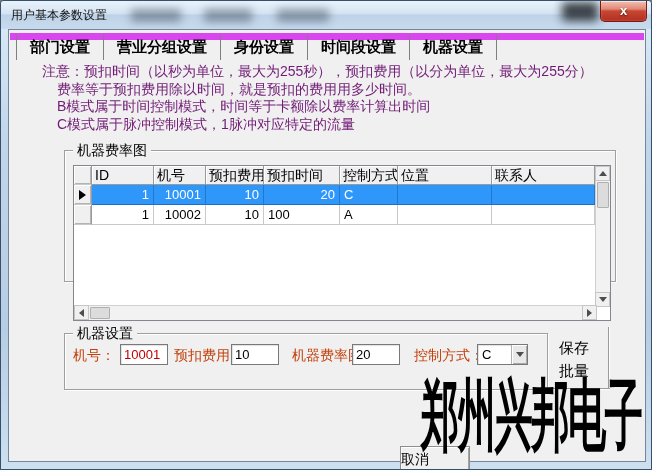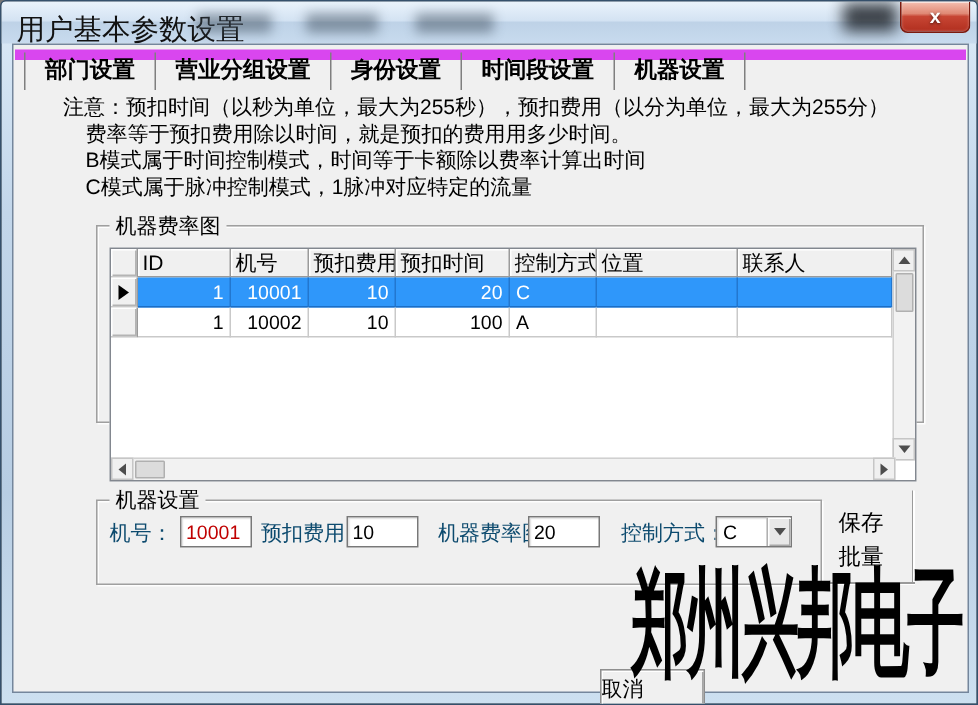--- a/index.html
+++ b/index.html
@@ -3,21 +3,21 @@
 <meta charset="utf-8">
 <style>
   html,body{margin:0;padding:0;background:#777;font-family:"Liberation Sans","DejaVu Sans",sans-serif;}
   *{box-sizing:border-box;}
   .window{position:relative;width:652px;height:470px;margin:0 auto;
     background:linear-gradient(180deg,#dcebf8 0%,#c2d6ea 30%,#b7cde3 70%,#cde0f0 100%);
     border:1px solid #35506b;border-radius:4px 4px 0 0;overflow:hidden;}
   
   .titlebar{position:absolute;left:0;top:0;width:652px;height:28px;
     background:linear-gradient(180deg,#eaf3fb 0%,#d4e3f3 45%,#bed2e7 50%,#c8dbee 100%);}
-  .title-text{position:absolute;left:10px;top:6px;font-size:19px;color:#111;}
+  .title-text{position:absolute;left:10px;top:6px;font-size:12px;color:#111;}
   .blur-blob{position:absolute;filter:blur(4px);border-radius:2px;}
   .blob-a{left:130px;top:8px;width:50px;height:13px;background:#41505f;opacity:.5;}
   .blob-b{left:203px;top:8px;width:48px;height:13px;background:#41505f;opacity:.5;}
   .blob-c{left:276px;top:8px;width:52px;height:13px;background:#41505f;opacity:.5;}
   .blob-d{left:561px;top:1px;width:36px;height:19px;background:#15191e;opacity:.8;filter:blur(5px);}
   .close-btn{position:absolute;left:599px;top:0;width:47px;height:21px;border:1px solid #7c1a0e;
     border-top:none;border-radius:0 0 5px 5px;
     background:linear-gradient(180deg,#f4c0b2 0%,#e08975 40%,#c74634 50%,#b12f1f 100%);
     box-shadow:inset 0 1px 0 rgba(255,255,255,.55), inset 0 0 2px rgba(255,255,255,.35);
     color:#fff;font-weight:bold;font-size:13px;text-align:center;line-height:19px;
@@ -66,21 +66,21 @@
   .hscroll{position:absolute;left:0;bottom:0;width:523px;height:15px;background:#f2f2f2;
     border-top:1px solid #d0d0d0;}
   .sb-btn{position:absolute;width:15px;height:15px;background:#f0f0f0;border:1px solid #c6c6c6;
     display:flex;align-items:center;justify-content:center;}
   .sb-thumb{position:absolute;background:#dcdcdc;border:1px solid #b0b0b0;border-radius:1px;}
   .tri-up{width:0;height:0;border-bottom:5px solid #4d4d4d;border-left:4px solid transparent;border-right:4px solid transparent;}
   .tri-down{width:0;height:0;border-top:5px solid #4d4d4d;border-left:4px solid transparent;border-right:4px solid transparent;}
   .tri-left{width:0;height:0;border-right:5px solid #4d4d4d;border-top:4px solid transparent;border-bottom:4px solid transparent;}
   .tri-right{width:0;height:0;border-left:5px solid #4d4d4d;border-top:4px solid transparent;border-bottom:4px solid transparent;}
   
-  .fld-label{position:absolute;font-size:14px;color:#0c4a6e;line-height:20px;top:11px;white-space:nowrap;}
+  .fld-label{position:absolute;font-size:14px;color:#c2410c;line-height:20px;top:11px;white-space:nowrap;}
   .fld-input{position:absolute;top:10px;height:21px;background:#fff;border:1px solid #787878;
     box-shadow:inset 1px 1px 1px rgba(0,0,0,.12);font-size:13px;line-height:19px;padding:0 3px;}
   .dropdown{position:absolute;top:10px;height:21px;background:#fff;border:1px solid #787878;
     box-shadow:inset 1px 1px 1px rgba(0,0,0,.12);font-size:13px;line-height:19px;}
   .dd-value{position:absolute;left:4px;top:0;line-height:19px;}
   .dd-btn{position:absolute;right:0;top:0;width:16px;height:19px;background:#e8e8e8;
     border-left:1px solid #b0b0b0;box-shadow:inset 1px 1px 0 #fff, inset -1px -1px 0 #a8a8a8;
     display:flex;align-items:center;justify-content:center;}
   .flat-action{position:absolute;font-size:15px;color:#000;cursor:default;}
   .etch-v{position:absolute;left:599px;top:297px;width:2px;height:63px;
@@ -113,21 +113,21 @@
   <div class="client">
 
     <div class="tab-strip">
         <div class="tab">部门设置</div>
         <div class="tab">营业分组设置</div>
         <div class="tab">身份设置</div>
         <div class="tab">时间段设置</div>
         <div class="tab">机器设置</div>
       </div>
 
-    <div class="notice" style="color: #000000;">
+    <div class="notice" style="color: #701a75;">
         <div class="notice-line">注意：预扣时间（以秒为单位，最大为255秒），预扣费用（以分为单位，最大为255分）</div>
         <div class="notice-line indent">费率等于预扣费用除以时间，就是预扣的费用用多少时间。</div>
         <div class="notice-line indent">B模式属于时间控制模式，时间等于卡额除以费率计算出时间</div>
         <div class="notice-line indent">C模式属于脉冲控制模式，1脉冲对应特定的流量</div>
       </div>
 
     <div class="groupbox gb-rate">
       <span class="gb-legend">机器费率图</span>
       <div class="grid">
         <div class="grid-header">
@@ -151,21 +151,21 @@
               <div class="cell" style="width: 76px; flex: 0 0 76px; text-align: right; background: rgb(47, 151, 250);">20</div>
               <div class="cell" style="width: 58px; flex: 0 0 58px; text-align: left; background: rgb(47, 151, 250);">C</div>
               <div class="cell" style="width: 94px; flex: 0 0 94px; text-align: left; background: rgb(47, 151, 250);"></div>
               <div class="cell" style="width: 103px; flex: 0 0 103px; text-align: left; background: rgb(47, 151, 250);"></div>
             </div>
             <div class="grid-row">
               <div class="sel-col" style="height: 20px;"></div>
               <div class="cell" style="width: 62px; flex: 0 0 62px; text-align: right;">1</div>
               <div class="cell" style="width: 52px; flex: 0 0 52px; text-align: right;">10002</div>
               <div class="cell" style="width: 58px; flex: 0 0 58px; text-align: right;">10</div>
-              <div class="cell" style="width: 76px; flex: 0 0 76px; text-align: right;">100</div>
+              <div class="cell" style="width: 76px; flex: 0 0 76px; text-align: left;">100</div>
               <div class="cell" style="width: 58px; flex: 0 0 58px; text-align: left;">A</div>
               <div class="cell" style="width: 94px; flex: 0 0 94px; text-align: left;"></div>
               <div class="cell" style="width: 103px; flex: 0 0 103px; text-align: left;"></div>
             </div>
           </div>
         <div class="vscroll">
           <div class="sb-btn" style="top:0;left:-1px;">
               <span class="tri-up"></span>
             </div>
           <div class="sb-thumb" style="top:16px;left:1px;width:12px;height:26px;"></div>

